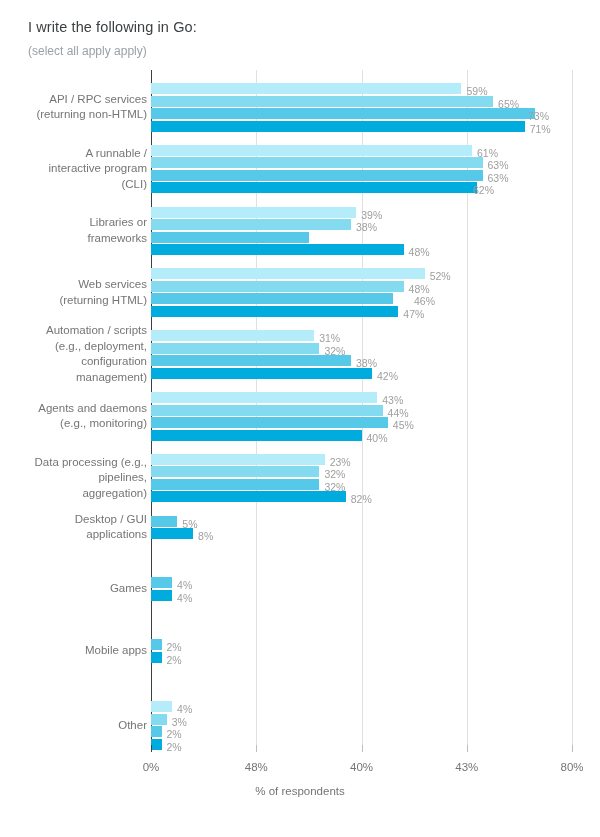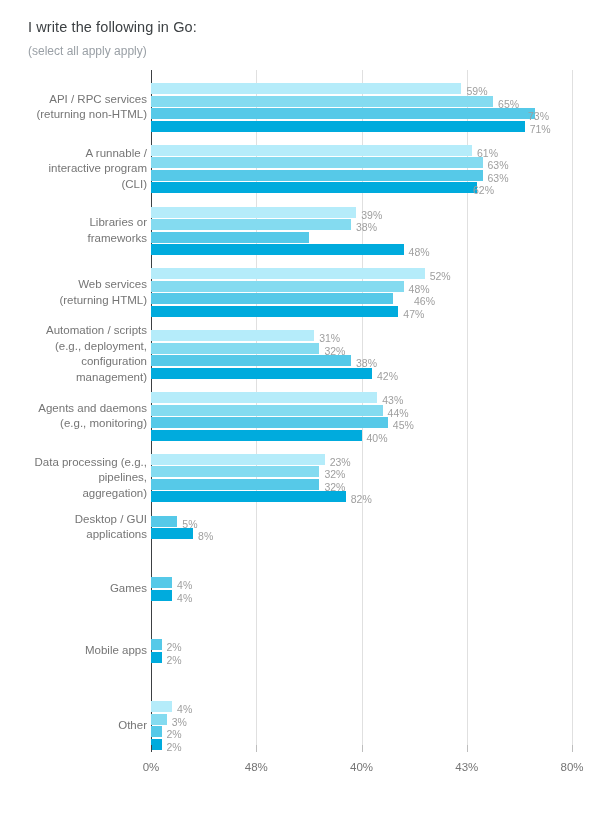--- a/index.html
+++ b/index.html
@@ -409,15 +409,16 @@
       <div class="xtick-mark" style="left: 105.25px;"></div>
       <div class="xtick" style="left: 105.25px;">48%</div>
       <div class="xtick-mark" style="left: 210.5px;"></div>
       <div class="xtick" style="left: 210.5px;">40%</div>
       <div class="xtick-mark" style="left: 315.75px;"></div>
       <div class="xtick" style="left: 315.75px;">43%</div>
       <div class="xtick-mark" style="left: 421px;"></div>
       <div class="xtick" style="left: 421px;">80%</div>
     </div>
 
+  <div class="xlabel">% of respondents</div>
 
 
 </div>
 
 </body></html>

